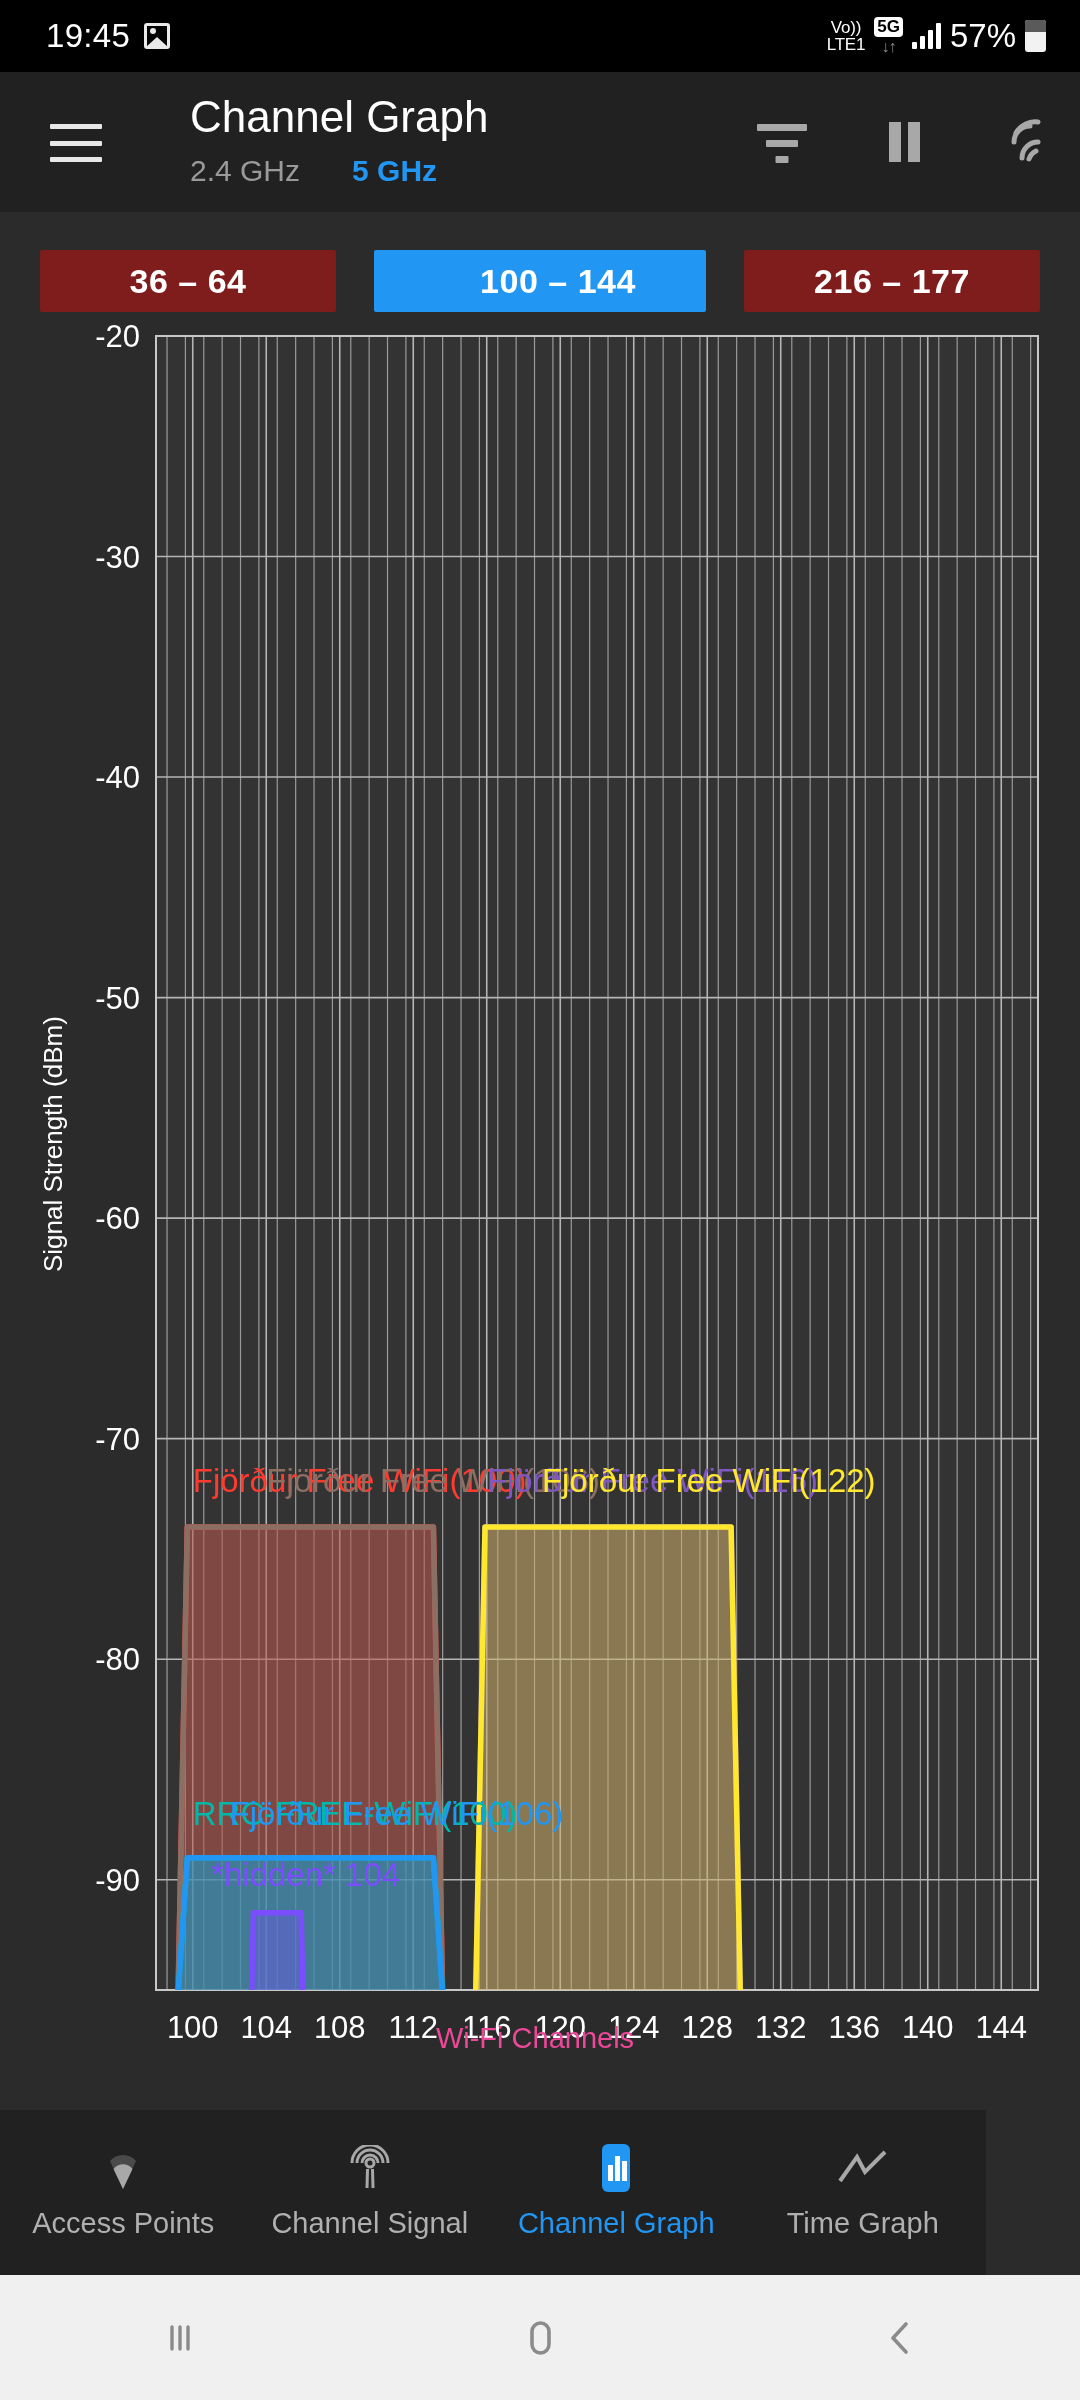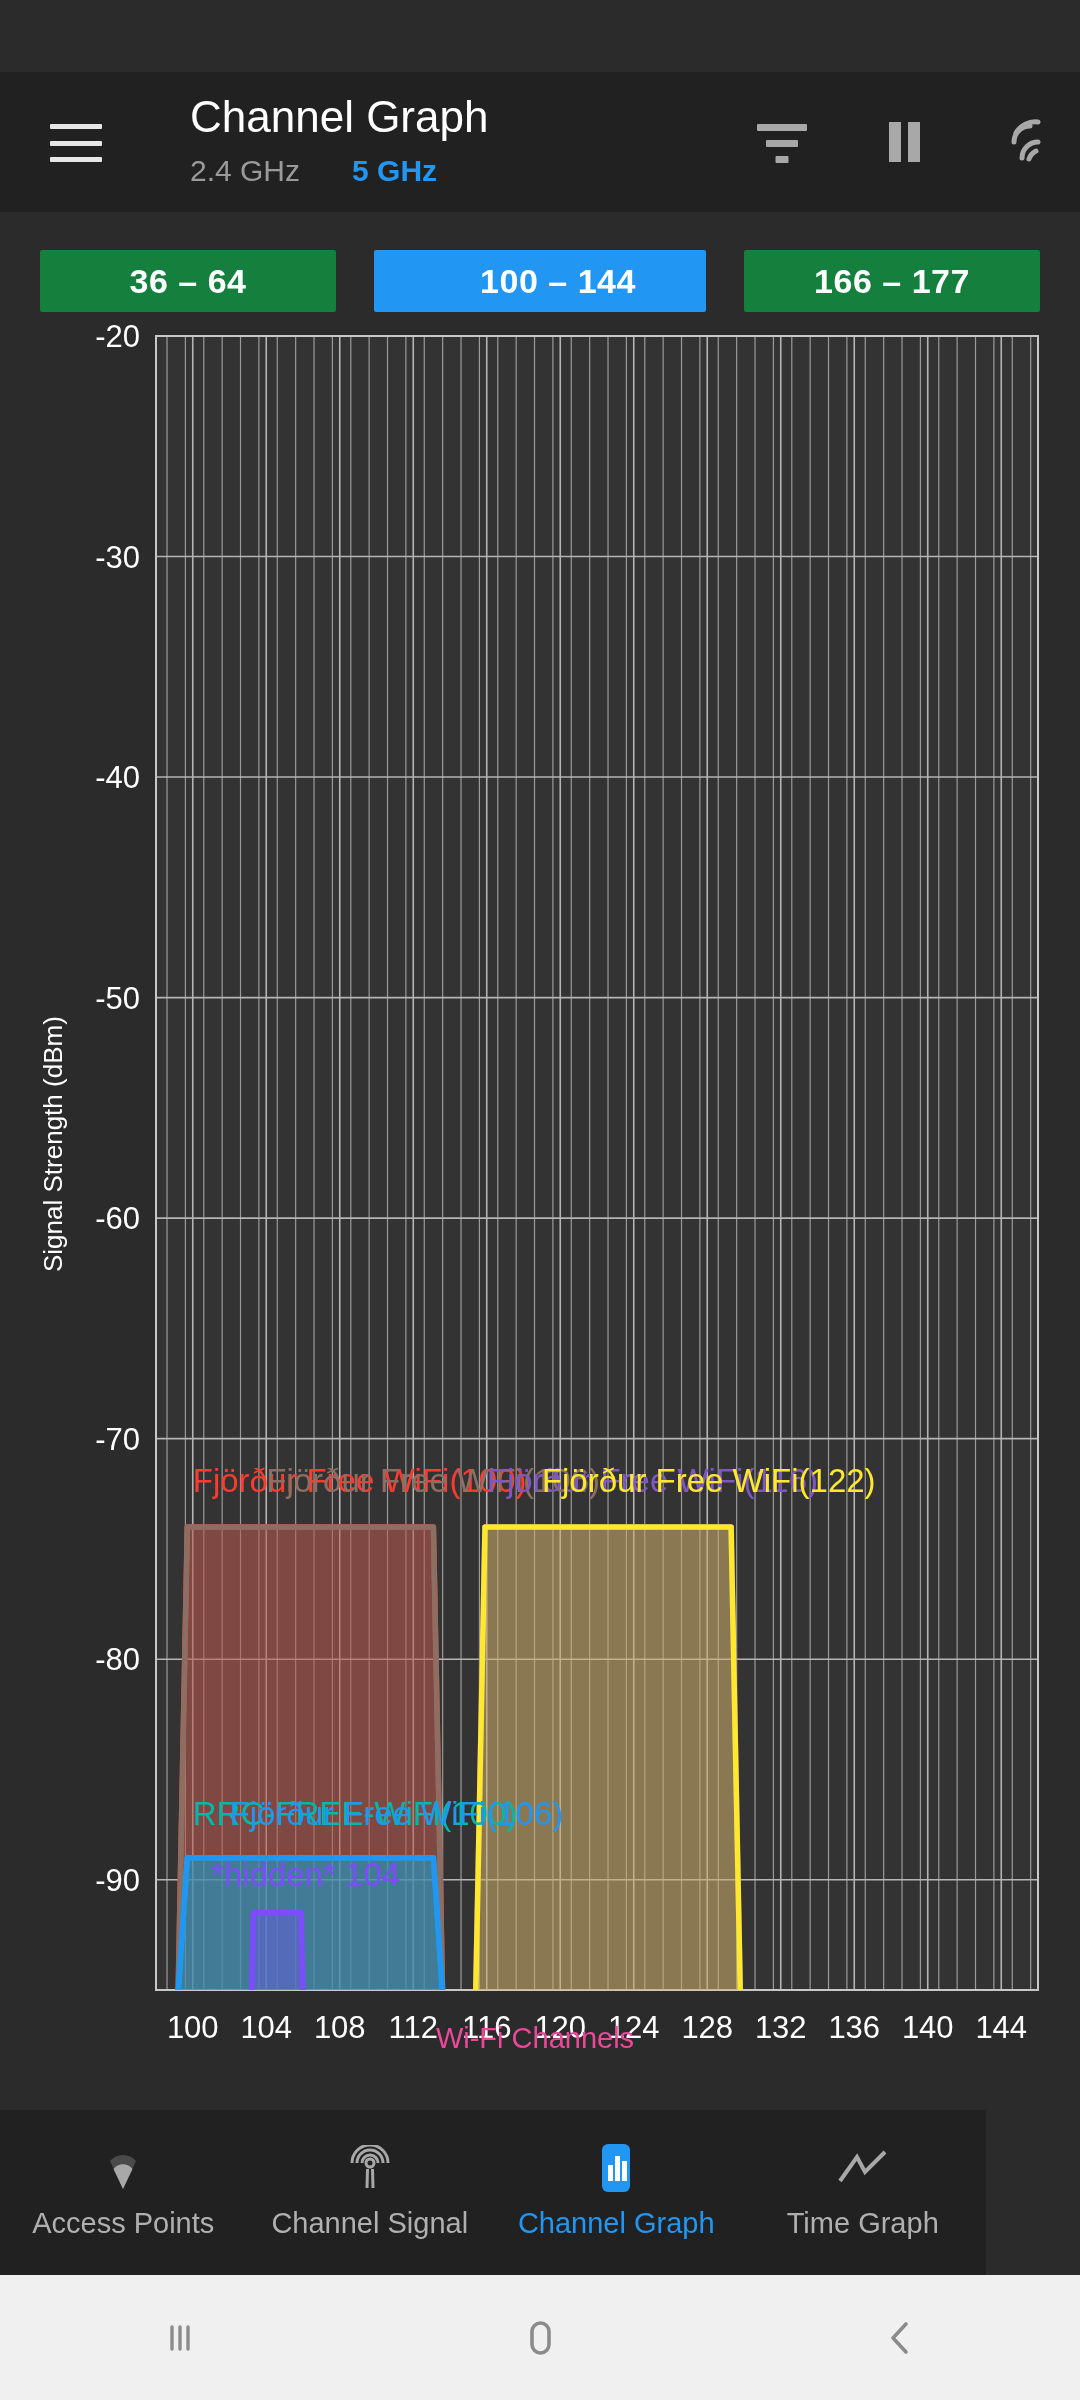--- a/index.html
+++ b/index.html
@@ -60,21 +60,21 @@
   .ic-filter i:nth-child(1){ width:50px; top:8px;}
   .ic-filter i:nth-child(2){ width:32px; top:24px;}
   .ic-filter i:nth-child(3){ width:13px; top:40px;}
   .ic-pause i{ position:absolute; top:6px; width:12px; height:40px; background:#a8a8a8; }
   .ic-pause i:nth-child(1){ left:11px;} .ic-pause i:nth-child(2){ left:30px;}
   .ic-scan svg{ display:block; }
 
   
   .chips{ position:absolute; top:250px; left:0; width:1080px; height:62px;
           display:flex; gap:38px; padding:0 40px; }
-  .chip{ flex:1; background:#15803d; color:#fff; font-size:34px; font-weight:700;
+  .chip{ flex:1; background:#7f1d1d; color:#fff; font-size:34px; font-weight:700;
          display:flex; align-items:center; justify-content:center; border-radius:2px;
          letter-spacing:.5px; }
   .chip.sel{ background:#2196f3;padding-left:36px; }
 
   
   .plotwrap{ position:absolute; top:312px; left:0; width:932px; height:1790px; }
   .plotsvg{ display:block; }
   .ylabel{
     position:absolute; left:38px; top:960px; transform-origin:0 0; transform:rotate(-90deg);
     color:#fff; font-size:26px; white-space:nowrap;
@@ -98,20 +98,44 @@
   .androidnav{ position:absolute; top:2275px; left:0; width:1080px; height:125px;
                background:#f0f0f0; display:flex; }
   .anav{ flex:1; display:flex; align-items:center; justify-content:center; }
   .anav svg{ display:block; }
 </style>
 </head>
 <body>
 
 <div class="phone">
 
+  <div class="statusbar">
+    <div class="sb-left">
+      <span class="sb-time">19:45</span>
+      <span class="sb-img-ic"></span>
+    </div>
+    <div class="sb-right">
+      <span class="volte">
+        <span class="l1">Vo))</span>
+        <span class="l2">LTE1</span>
+      </span>
+      <span class="g5wrap">
+        <span class="g5">5G</span>
+        <span class="updown">↓↑</span>
+      </span>
+      <span class="bars">
+          <i></i>
+          <i></i>
+          <i></i>
+          <i></i>
+        </span>
+      <span class="pct">57%</span>
+      <span class="batt"></span>
+    </div>
+  </div>
 
   <div class="appbar">
     <div class="hamb">
       <span></span>
         <span></span>
         <span></span>
     </div>
     <div class="title">Channel Graph</div>
     <div class="freqs">
       <span class="freq">2.4 GHz</span>
@@ -136,21 +160,21 @@
             <path d="M36 35 A14 14 0 0 0 29 43"></path>
           </g>
         </svg>
       </div>
     </div>
   </div>
 
   <div class="chips">
     <div class="chip">36 – 64</div>
     <div class="chip sel">100 – 144</div>
-    <div class="chip">166 – 177</div>
+    <div class="chip">216 – 177</div>
   </div>
 
   <div class="plotwrap">
     <svg class="plotsvg" id="chart" width="1080" height="1790" viewBox="0 0 1080 1790">
         <rect x="156" y="24" width="882" height="1654" fill="#333333"></rect>
         <line x1="167.0249999999999" y1="24" x2="167.0249999999999" y2="1678" stroke="#9a9a9a" stroke-width="1.2"></line>
         <line x1="185.3999999999999" y1="24" x2="185.3999999999999" y2="1678" stroke="#9a9a9a" stroke-width="1.2"></line>
         <line x1="203.7749999999999" y1="24" x2="203.7749999999999" y2="1678" stroke="#9a9a9a" stroke-width="1.2"></line>
         <line x1="222.14999999999992" y1="24" x2="222.14999999999992" y2="1678" stroke="#9a9a9a" stroke-width="1.2"></line>
         <line x1="240.5249999999999" y1="24" x2="240.5249999999999" y2="1678" stroke="#9a9a9a" stroke-width="1.2"></line>

